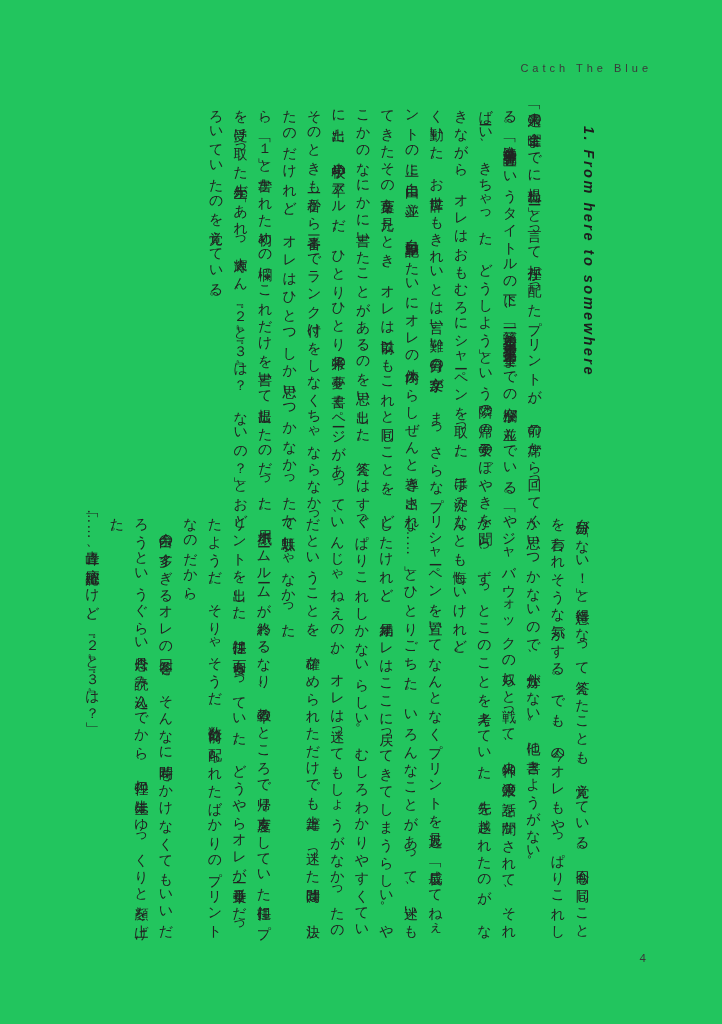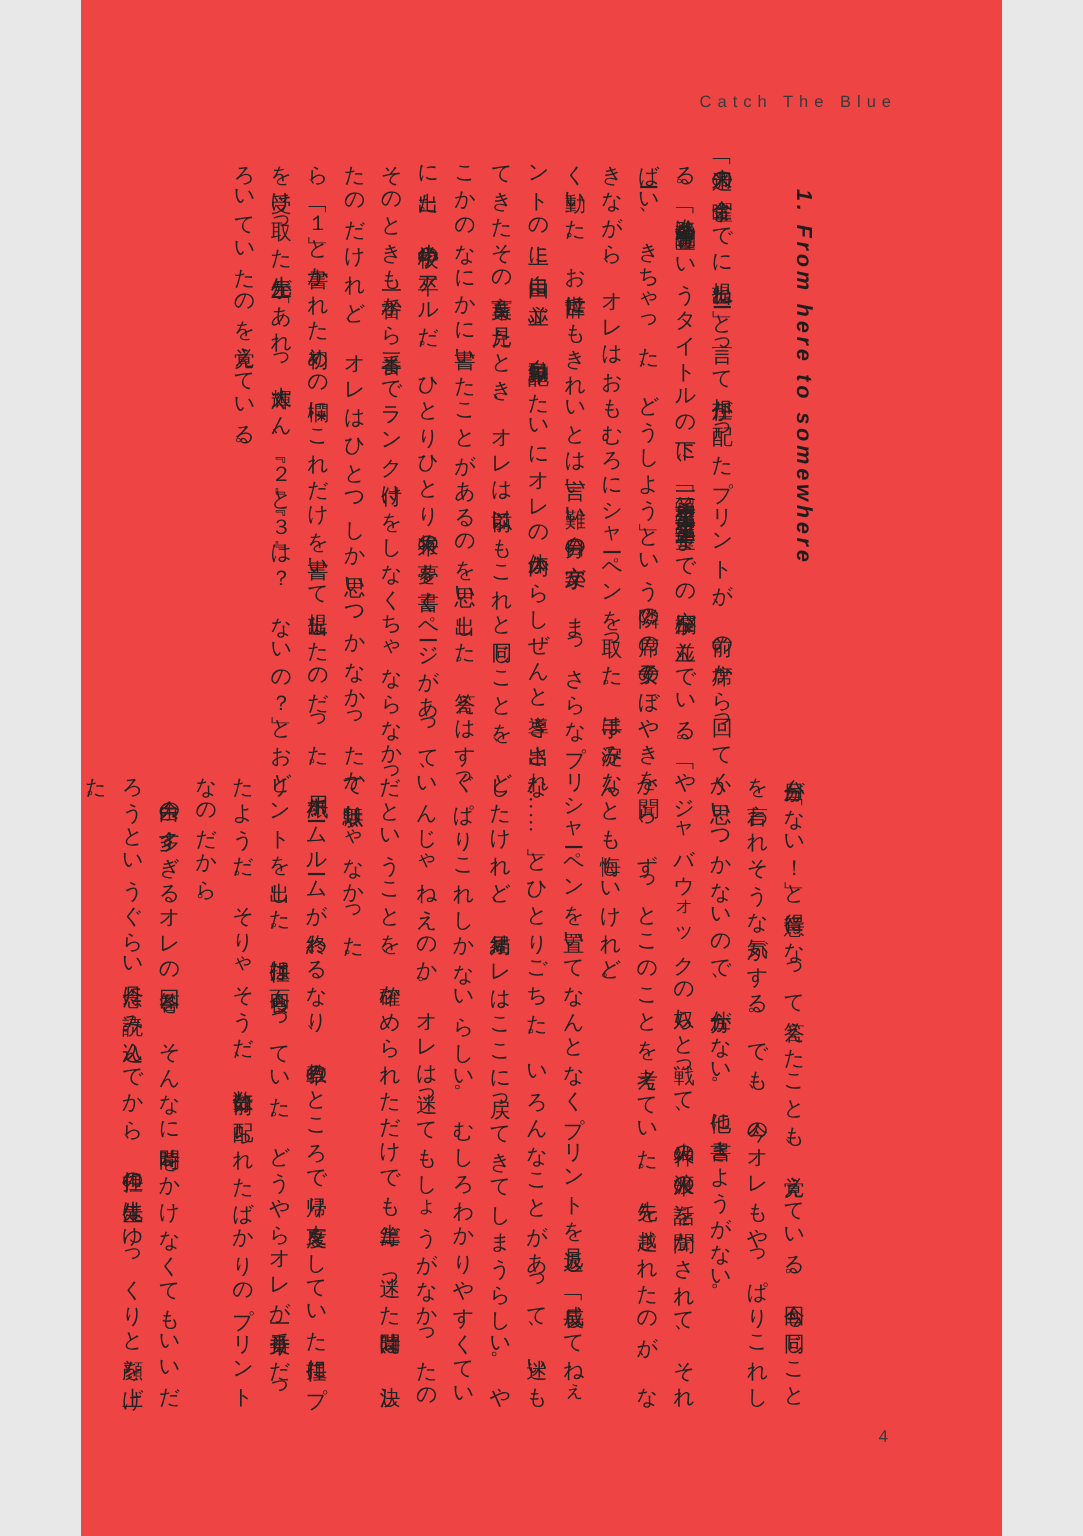--- a/index.html
+++ b/index.html
@@ -2,23 +2,23 @@
 <html><head>
   <meta charset="utf-8">
   <style>
     html, body {
       margin: 0;
       padding: 0;
       background: #e8e8e8;
     }
     .page {
       position: relative;
-      width: 614px;
+      width: 722px;
       height: 1024px;
-      background: #ef4444;
+      background: #22c55e;
       color: #222222;
       font-family: "Liberation Serif", serif;
       overflow: hidden;
       margin: 0 auto;
     }
     .running-header {
       position: absolute;
       top: 62px;
       right: 70px;
       font-family: "Liberation Sans", sans-serif;

